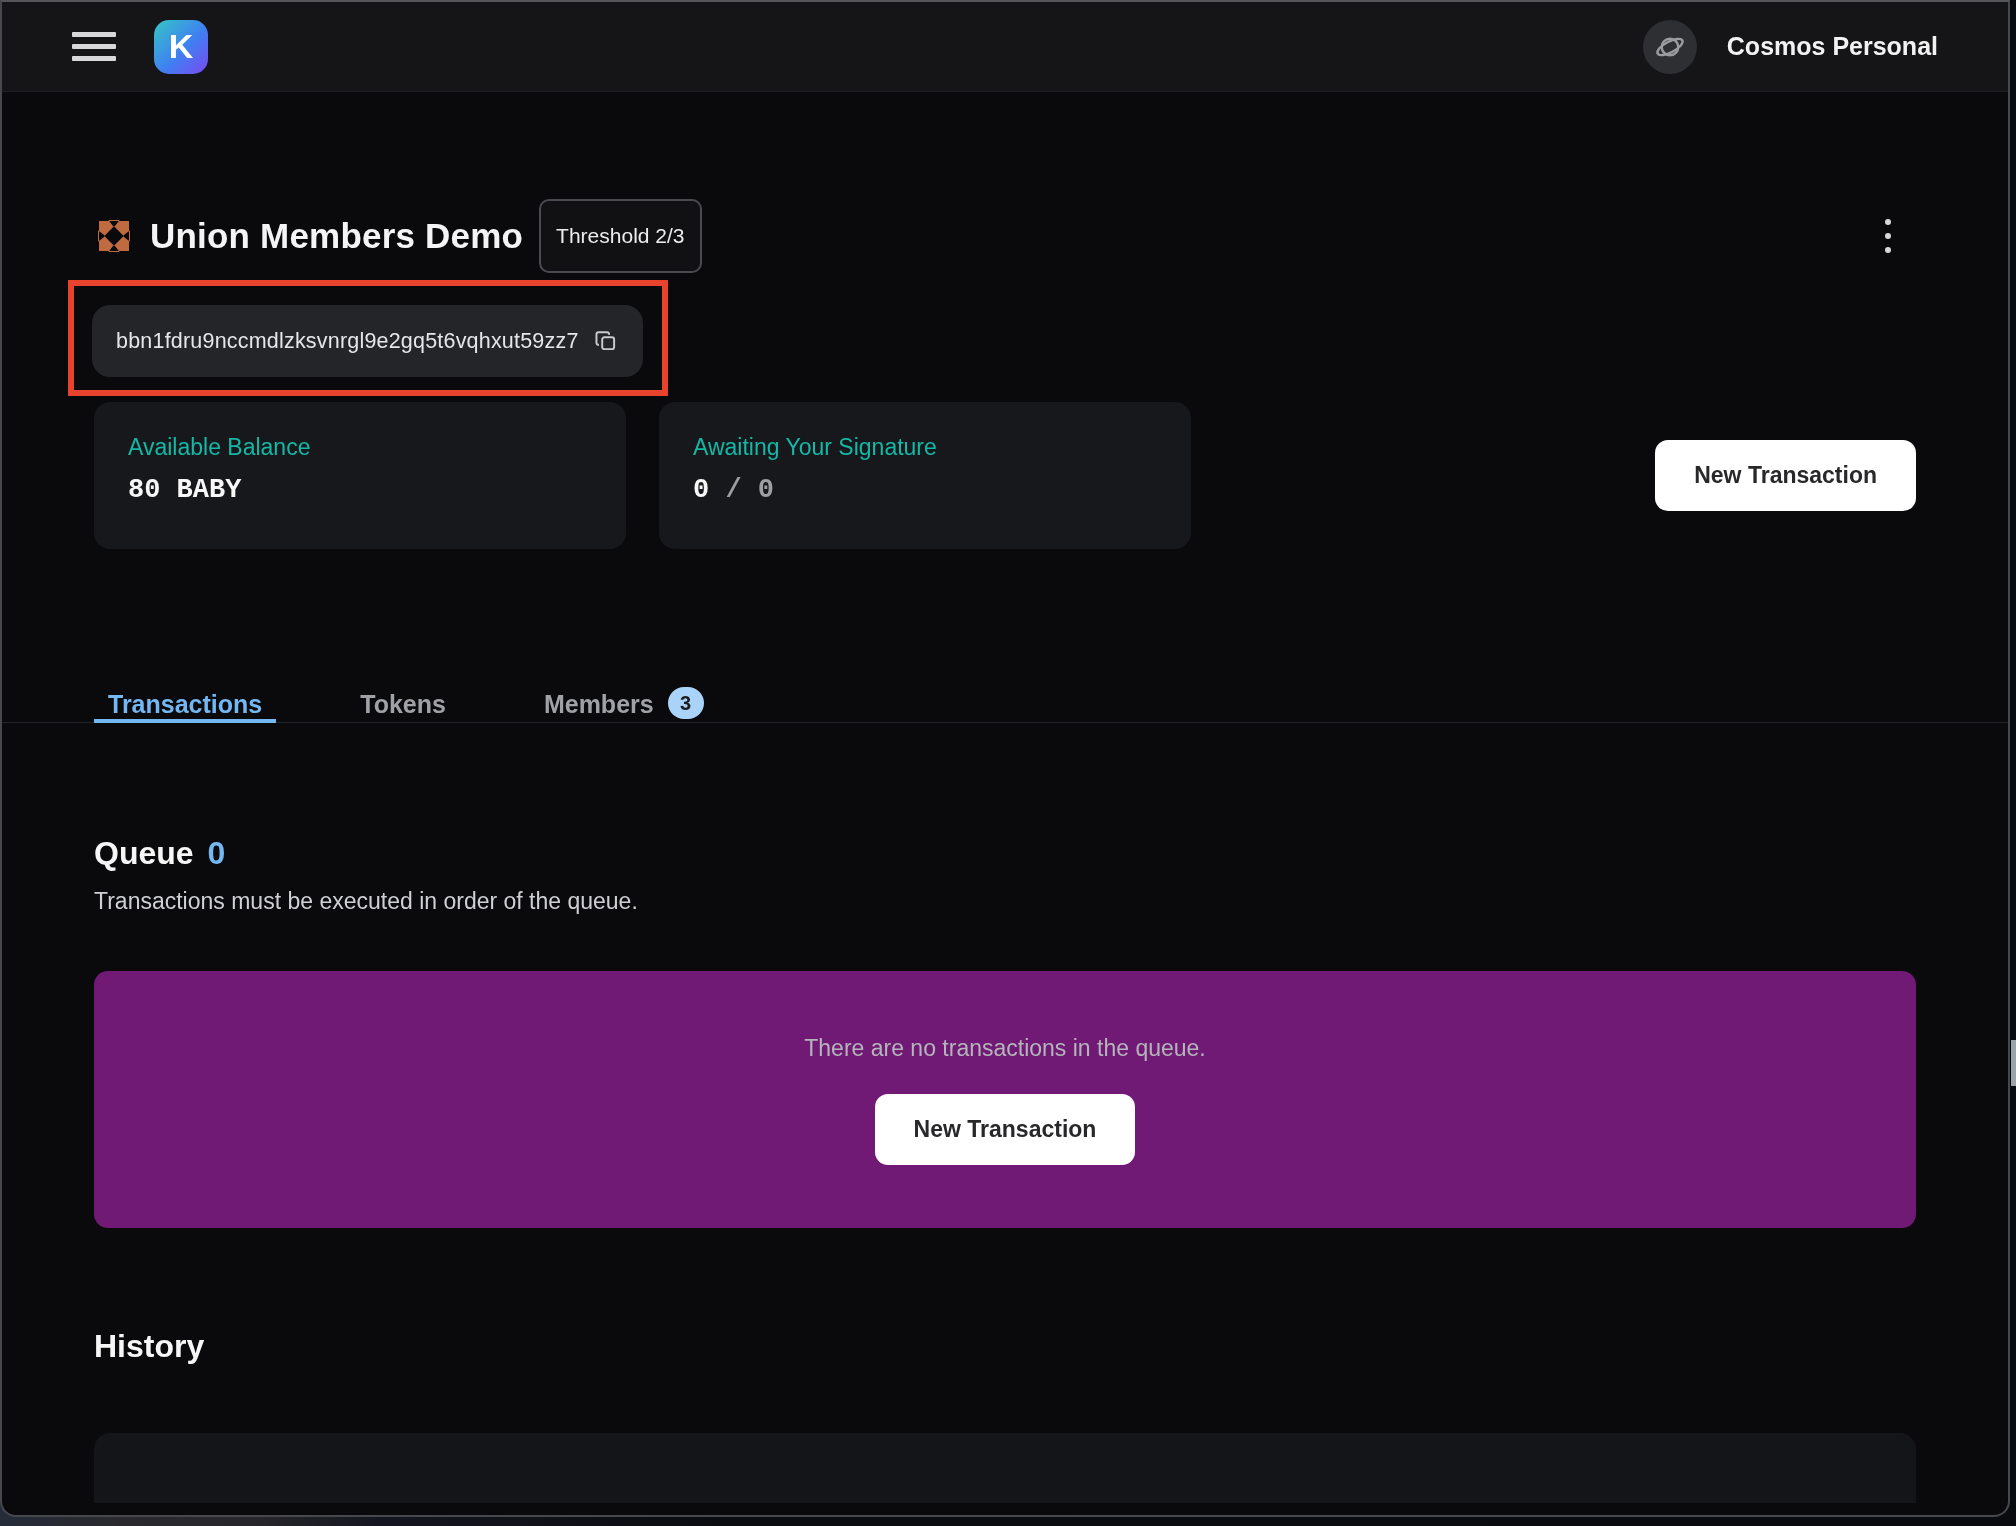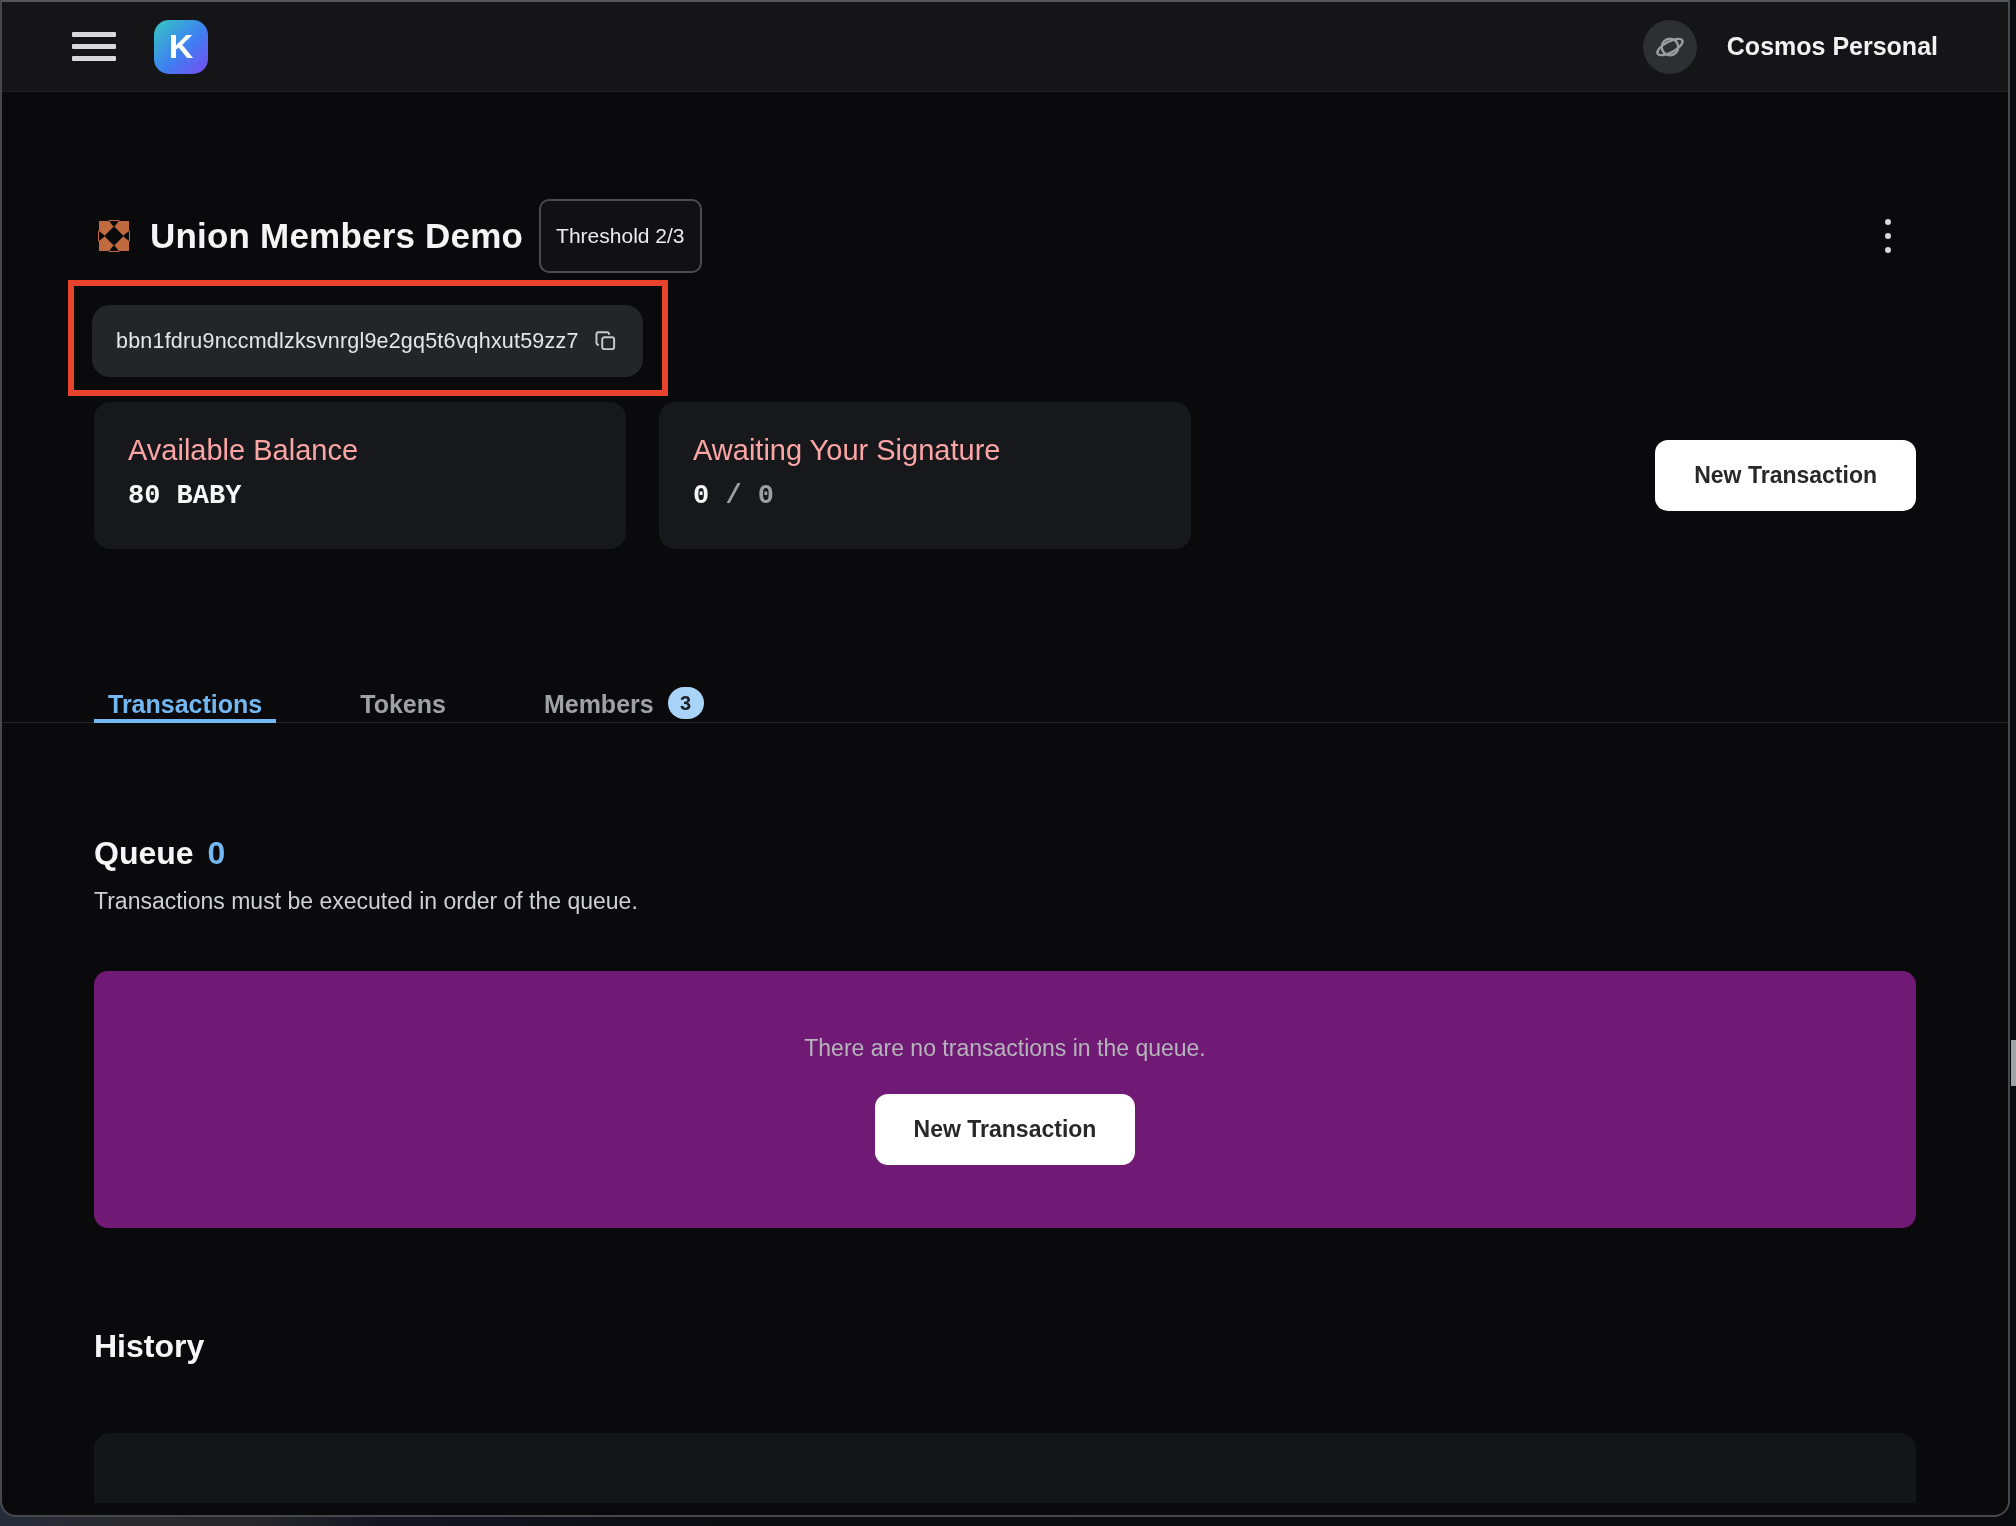--- a/index.html
+++ b/index.html
@@ -52,21 +52,21 @@
     border:6px solid #e8432c; padding:19px 18px 13px 18px;
   }
   .address-chip {
     display:inline-flex; align-items:center; gap:14px;
     background:#242529; border-radius:18px; height:72px; padding:0 24px; cursor:pointer;
   }
   .address-text { font-size:21.5px; color:#e6e6e9; letter-spacing:.2px; }
 
   .stats-row { margin-top:6px; display:flex; align-items:center; gap:33px; }
   .stat-card { width:532px; height:147px; background:#17181c; border-radius:16px; padding:32px 34px; }
-  .stat-label { font-size:29px; color:#fca5a5; }
+  .stat-label { font-size:23px; color:#14b8a6; }
   .stat-value { margin-top:14px; font-size:27px; font-weight:700; color:#f7f7f8;font-family:Liberation Mono, monospace; }
   .stat-dim { color:#9d9fa4; font-weight:600; }
   .btn-primary {
     background:#ffffff; color:#28282b; border:none; border-radius:13px;
     font-family:inherit; font-size:23px; font-weight:600; padding:0 39px; height:71px; cursor:pointer;
   }
   .stats-row .btn-primary { margin-left:auto; }
 
   .tabs { margin-top:124px; display:flex; gap:70px; }
   .tab { font-size:25px; font-weight:600; color:#9fa1a6; padding:14px 14px 0 14px;

